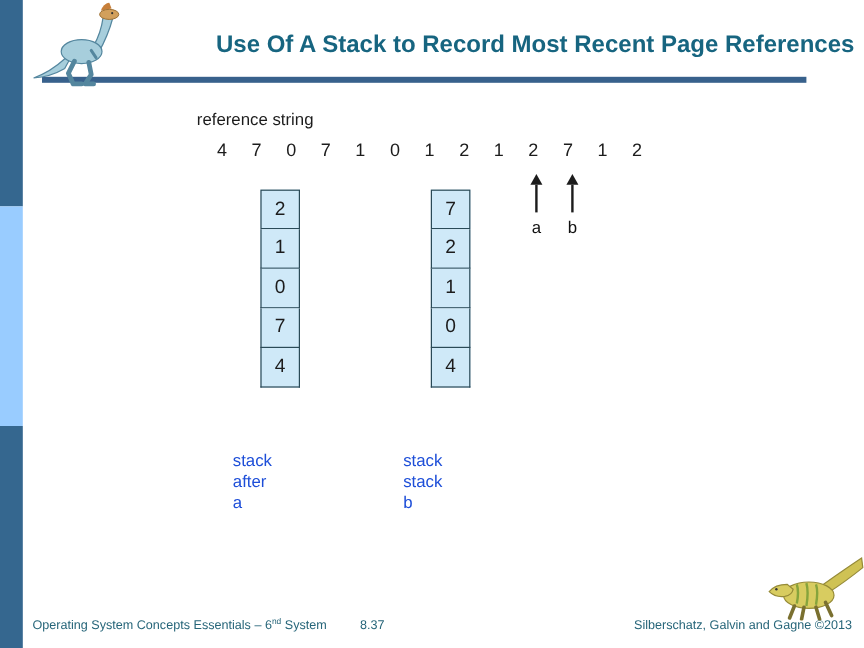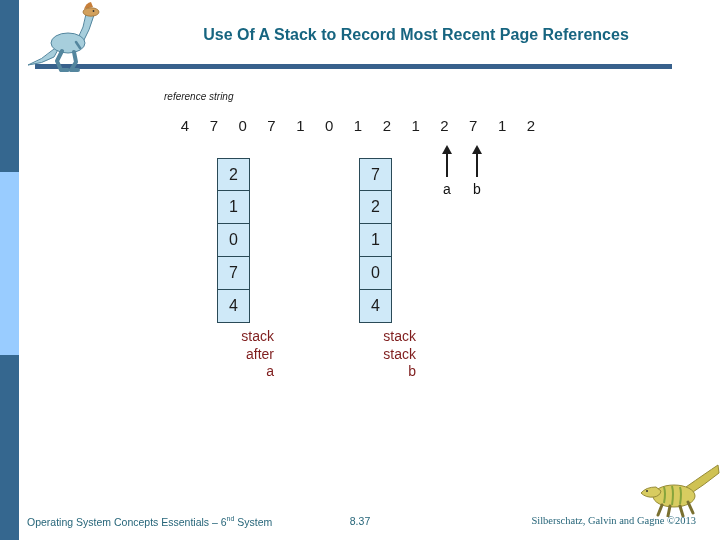--- a/index.html
+++ b/index.html
@@ -12,65 +12,65 @@
   .left-bar{position:absolute;left:0;top:0;width:19px;height:540px;}
   .left-bar .seg1{position:absolute;left:0;top:0;width:19px;height:172px;background:#35678f;}
   .left-bar .seg2{position:absolute;left:0;top:172px;width:19px;height:183px;background:#99ccff;}
   .left-bar .seg3{position:absolute;left:0;top:355px;width:19px;height:185px;background:#35678f;}
 
   .logo-top{position:absolute;left:24px;top:2px;width:88px;height:70px;z-index:3;}
   .logo-bottom{position:absolute;left:634px;top:461px;width:86px;height:56px;z-index:3;}
 
   .title{
     position:absolute;left:120px;top:26px;width:592px;
-    text-align:center;font-size:16px;font-weight:bold;color:#176580;
+    text-align:right;font-size:20px;font-weight:bold;color:#176580;
     white-space:nowrap;
   }
   .rule{position:absolute;left:35px;top:64px;width:637px;height:5px;background:#38618c;}
 
-  .ref-label{position:absolute;left:164px;top:91px;font-size:10px;color:#1c1c1c;font-style:italic;}
+  .ref-label{position:absolute;left:164px;top:91px;font-size:14px;color:#1c1c1c;}
   .ref-row{
     position:absolute;left:176px;top:117px;width:364px;
     display:flex;justify-content:space-between;
   }
   .ref-digit{width:18px;text-align:center;font-size:15px;color:#1c1c1c;}
 
   .stack{position:absolute;width:33px;}
   .stack-a{left:217px;top:158px;}
   .stack-b{left:359px;top:158px;}
   .cell{
     box-sizing:border-box;width:33px;height:33px;
     background:#cfe9f8;border:1px solid #2a4a57;
     text-align:center;line-height:31px;font-size:16px;color:#1c1c1c;
   }
   .cell + .cell{border-top:none;}
 
   .stack-caption{
-    position:absolute;width:80px;text-align:right;
-    font-size:14px;line-height:17.5px;color:#7f1d1d;
+    position:absolute;width:80px;text-align:left;
+    font-size:14px;line-height:17.5px;color:#1d4ed8;margin-top:47px;
   }
   .caption-a{left:194px;top:328px;}
   .caption-b{left:336px;top:328px;}
 
   .arrow{position:absolute;width:20px;top:145px;text-align:center;}
   .arrow-a{left:437px;}
   .arrow-b{left:467px;}
   .arrow-head{
     width:0;height:0;margin:0 auto;
     border-left:5px solid transparent;border-right:5px solid transparent;
     border-bottom:9px solid #1c1c1c;
   }
   .arrow-line{width:2px;height:23px;margin:0 auto;background:#1c1c1c;}
   .arrow-label{margin-top:4px;font-size:14px;color:#111111;}
 
   .footer{position:absolute;left:0;top:515px;width:720px;font-size:10.5px;color:#266579;}
   .footer-left{position:absolute;left:27px;top:0;white-space:nowrap;}
   .footer-left sup{font-size:7px;}
-  .footer-page{position:absolute;left:300px;top:0;width:120px;text-align:center;}
-  .footer-right{position:absolute;right:24px;top:0;white-space:nowrap;text-align:center;font-family:Liberation Serif, serif;}
+  .footer-page{position:absolute;left:300px;top:0;width:120px;text-align:left;}
+  .footer-right{position:absolute;right:10px;top:0;white-space:nowrap;text-align:center;}
 </style>
 </head>
 <body>
 
 <div class="left-bar">
   <div class="seg1"></div>
   <div class="seg2"></div>
   <div class="seg3"></div>
 </div>
 

